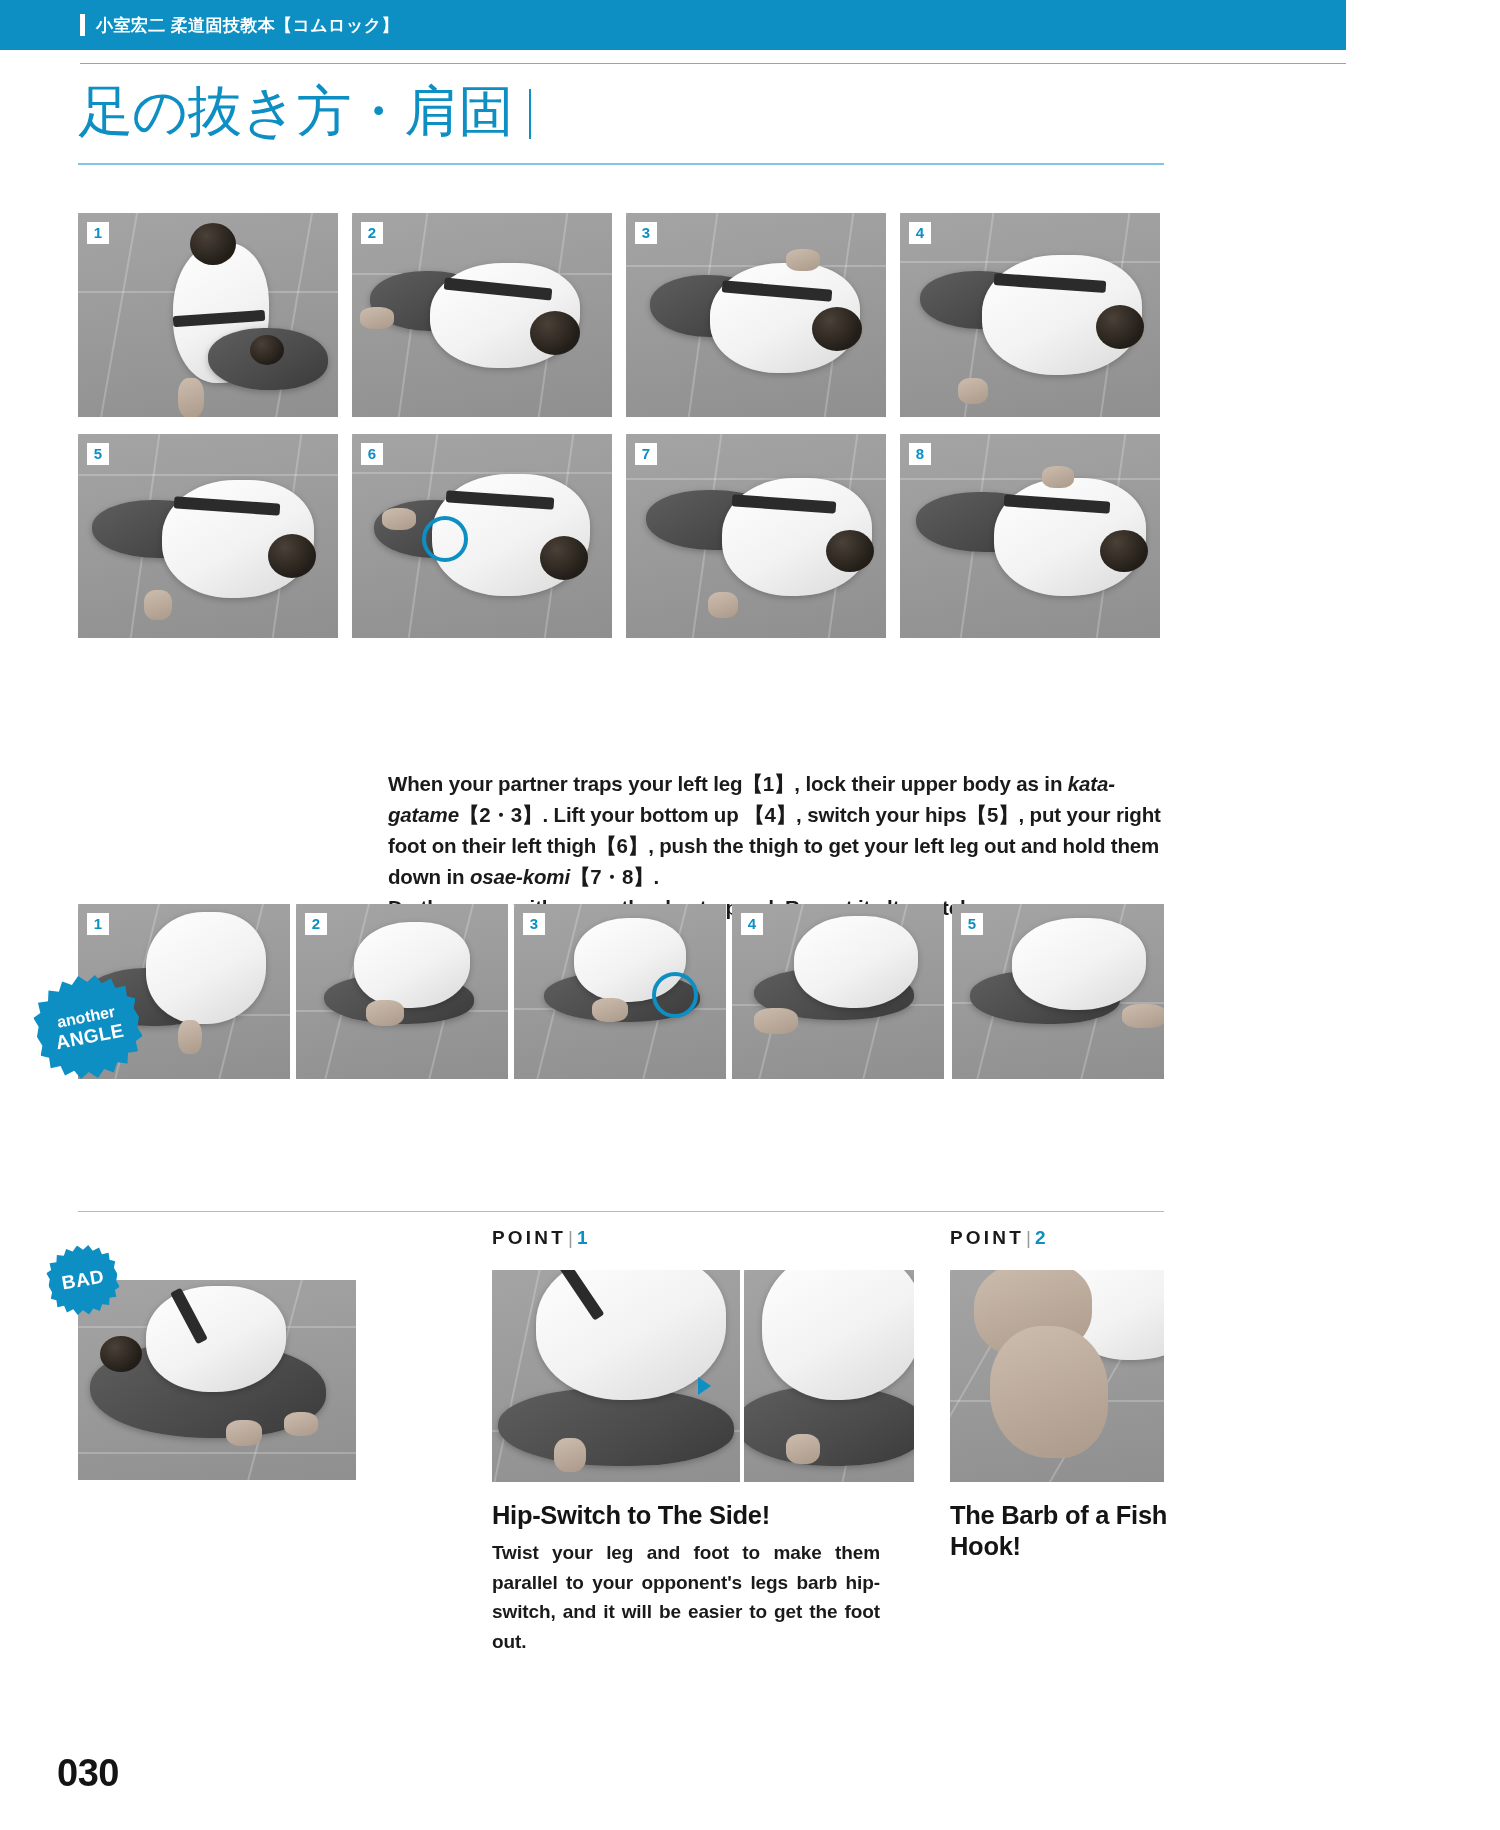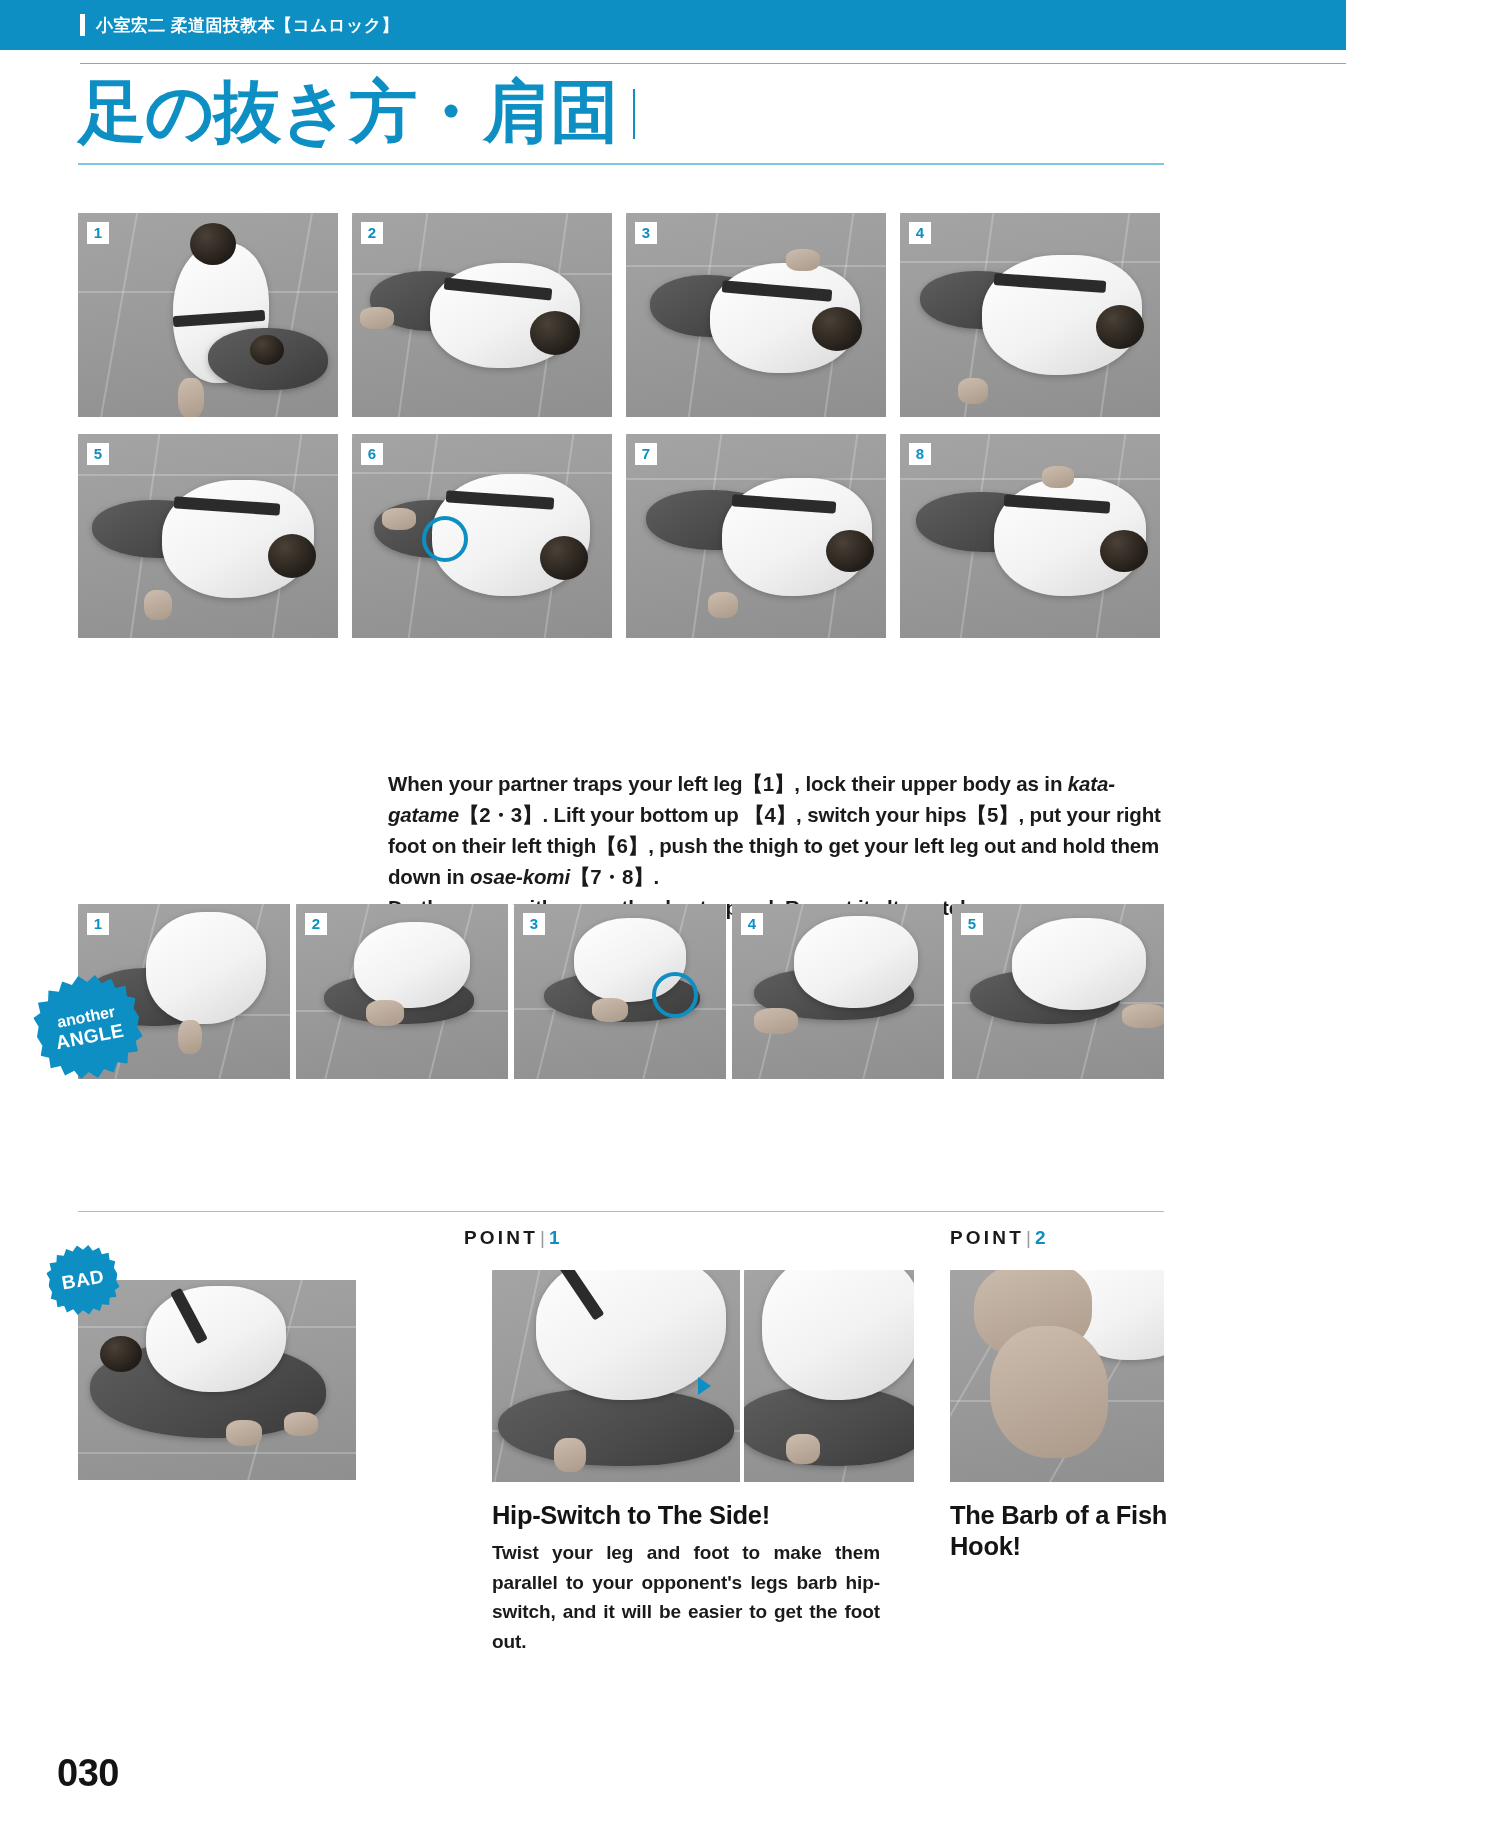--- a/index.html
+++ b/index.html
@@ -46,22 +46,22 @@
   
   .title-row {
     position: absolute;
     left: 78px; top: 80px;
     display: flex;
     align-items: baseline;
     height: 64px;
   }
   .title-jp {
     color: #0d8fc4;
-    font-size: 68px;
-    font-weight: bold;
+    font-size: 55px;
+    font-weight: normal;
     line-height: 62px;
     letter-spacing: -1px;
     white-space: nowrap;
   }
   .title-sep {
     width: 2px;
     height: 50px;
     background: #0d8fc4;
     margin: 0 16px;
     align-self: center;
@@ -469,21 +469,21 @@
   <div class="gi-dark" style="left:12px;top:62px;width:236px;height:96px;"></div>
   <div class="gi" style="left:68px;top:6px;width:140px;height:106px;"></div>
   <div class="belt" style="left:82px;top:30px;width:58px;height:12px;transform:rotate(62deg);"></div>
   <div class="head" style="left:22px;top:56px;width:42px;height:36px;"></div>
   <div class="limb" style="left:148px;top:140px;width:36px;height:26px;"></div>
   <div class="limb" style="left:206px;top:132px;width:34px;height:24px;"></div>
 </div>
 <div class="col" style="left:78px;top:1500px;width:372px;">
 </div>
 
-<div class="point-head" style="left:464px;top:1227px;">
+<div class="point-head" style="left:492px;top:1227px;">
   <span>POINT</span><span class="bar">|</span><span class="n">1</span>
 </div>
 <div class="photo" style="left:492px;top:1270px;width:248px;height:212px;">
   <div class="mat">
     <div class="matline h" style="top:160px;"></div>
     <div class="matline v" style="left:24px;transform:rotate(12deg);"></div>
   </div>
   <div class="gi-dark" style="left:6px;top:118px;width:236px;height:78px;"></div>
   <div class="gi" style="left:44px;top:-18px;width:190px;height:148px;"></div>
   <div class="belt" style="left:56px;top:14px;width:66px;height:12px;transform:rotate(56deg);"></div>

